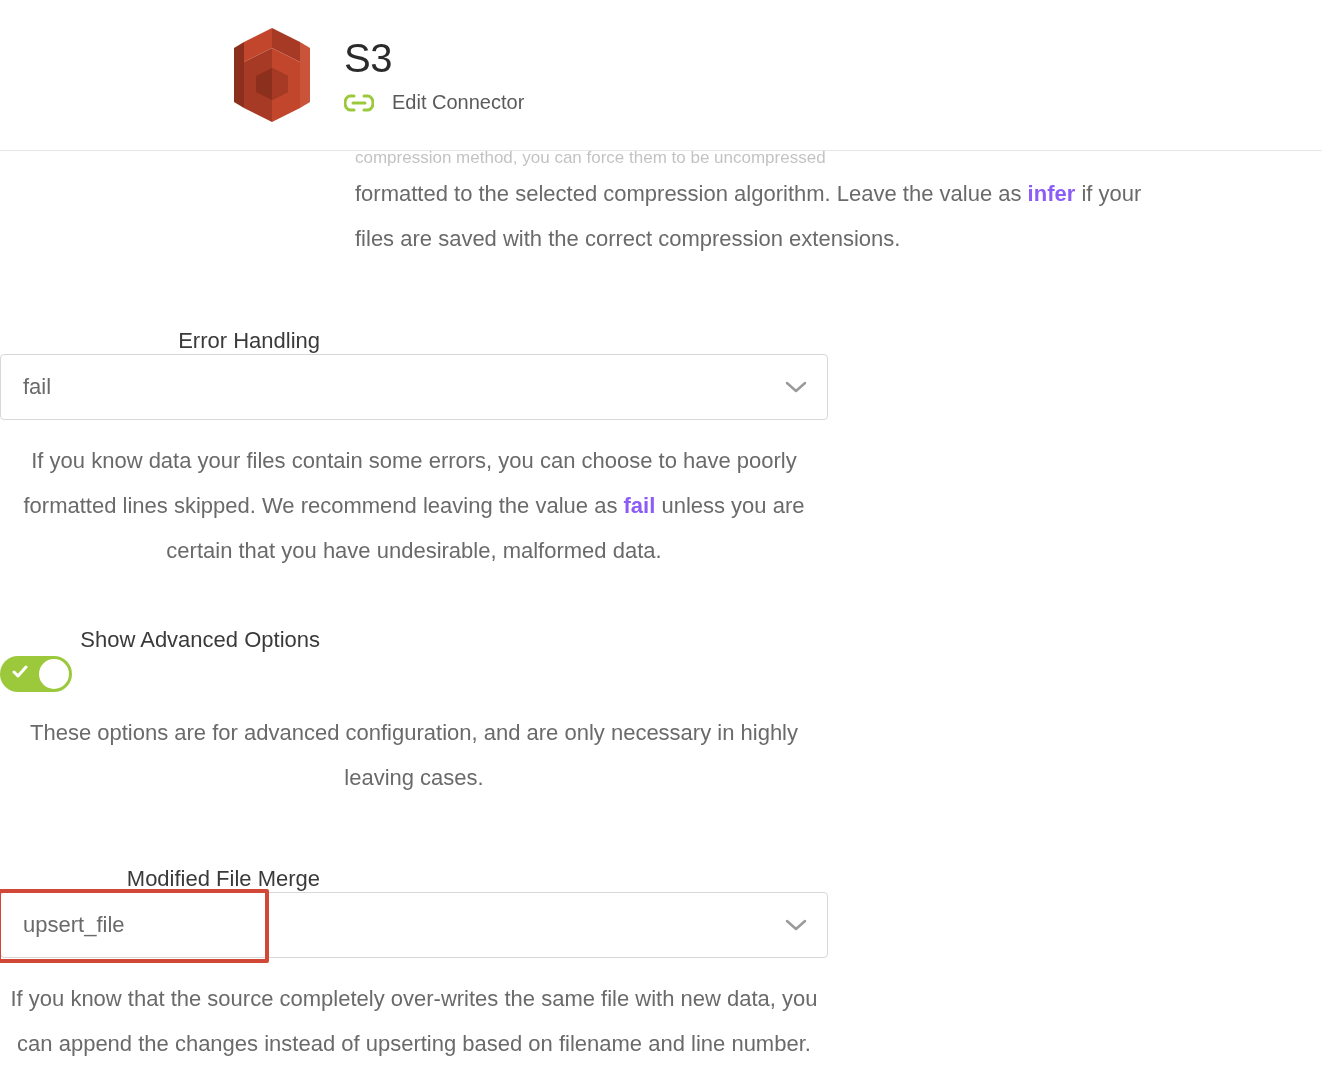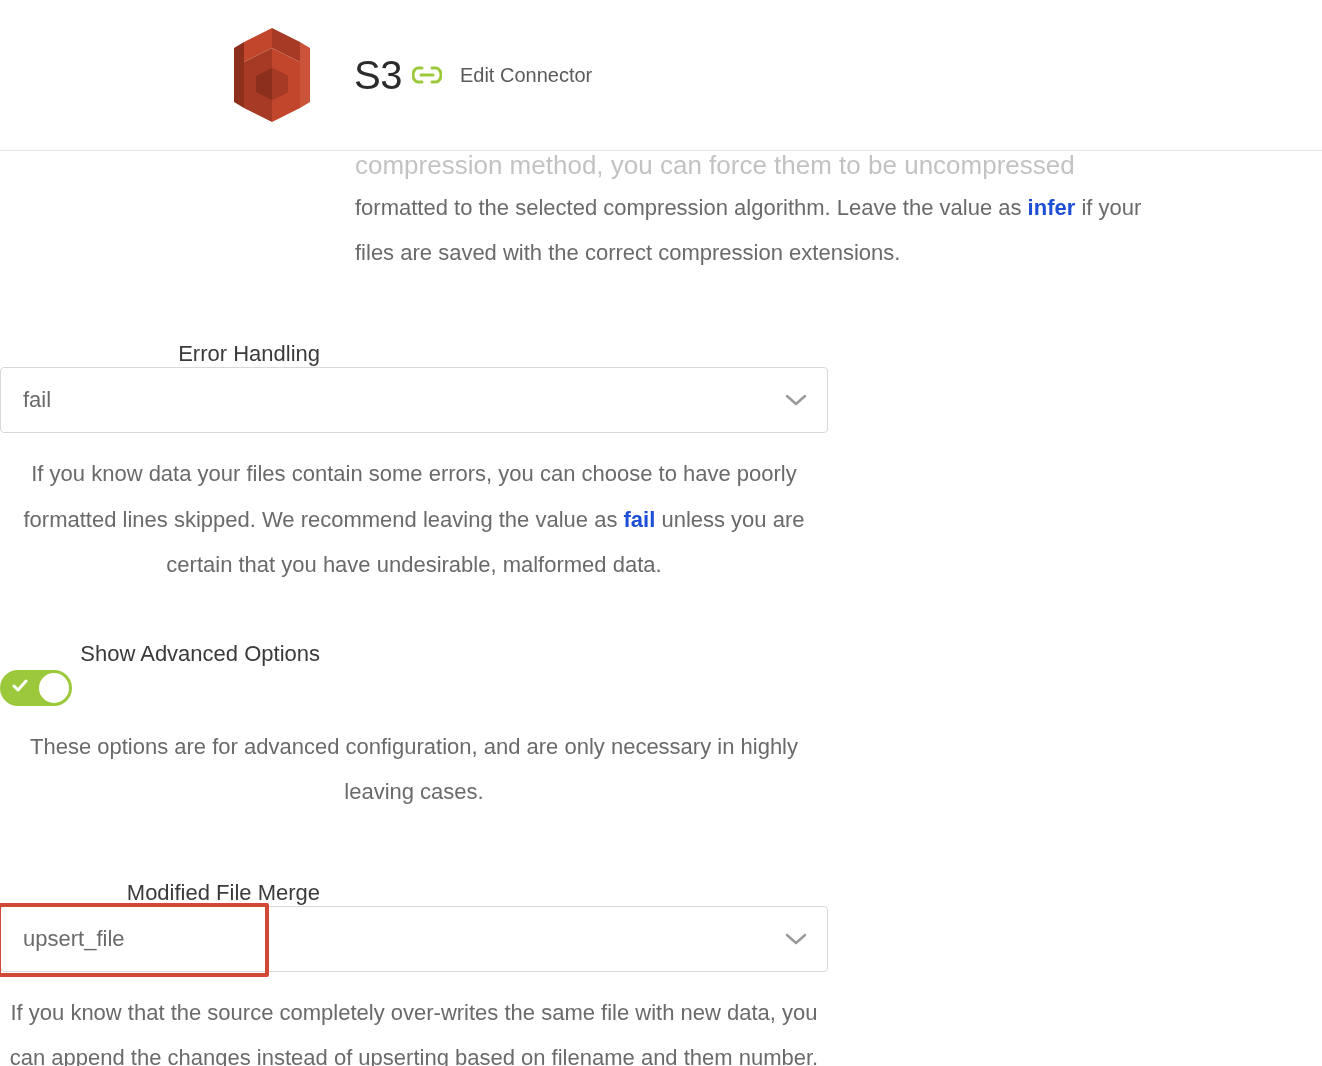--- a/index.html
+++ b/index.html
@@ -16,22 +16,22 @@
     border-bottom: 1px solid #e6e6e6;
     gap: 30px;
   }
   .s3-icon {
     width: 84px;
     height: 94px;
     position: relative;
   }
   .header-text {
     display: flex;
+    flex-direction: column;
     gap: 10px;
-    margin-left: 10px;
   }
   .header-title {
     font-size: 40px;
     font-weight: 400;
     color: #2b2b2b;
     letter-spacing: -0.5px;
   }
   .header-sub {
     display: flex;
     align-items: center;
@@ -72,35 +72,35 @@
     width: 828px;
     text-align: center;
   }
   .truncated-help {
     padding-left: 355px;
     padding-right: 140px;
     margin-top: -6px;
     margin-bottom: 48px;
   }
   .truncated-line {
-    font-size: 26px;
+    font-size: 17px;
     color: rgba(80,80,80,0.35);
     line-height: 1.55;
     white-space: nowrap;
     overflow: hidden;
   }
   .help-text {
     font-size: 22px;
     color: #6a6a6a;
     line-height: 2.05;
     margin-top: 18px;
   }
   .help-text .bold, .help-text b {
     font-weight: 700;
-    color: #1d4ed8;
+    color: #8b5cf6;
   }
   .select {
     position: relative;
     width: 100%;
     height: 66px;
     border: 1px solid #d8d8d8;
     border-radius: 4px;
     display: flex;
     align-items: center;
     padding: 0 22px;
@@ -229,17 +229,17 @@
     <div class="row-control-col">
       <div class="select merge">
         <span>upsert_file</span>
         <span class="chevron">
           <svg width="22" height="14" viewBox="0 0 22 14">
               <polyline points="2,3 11,11 20,3" fill="none" stroke="#9a9a9a" stroke-width="2.5" stroke-linecap="round" stroke-linejoin="round"></polyline>
             </svg>
         </span>
         <div class="highlight-box"></div>
       </div>
-      <div class="help-text">If you know that the source completely over-writes the same file with new data, you can append the changes instead of upserting based on filename and them number.</div>
+      <div class="help-text">If you know that the source completely over-writes the same file with new data, you can append the changes instead of upserting based on filename and line number.</div>
     </div>
   </div>
 
 </div>
 
 </body></html>

